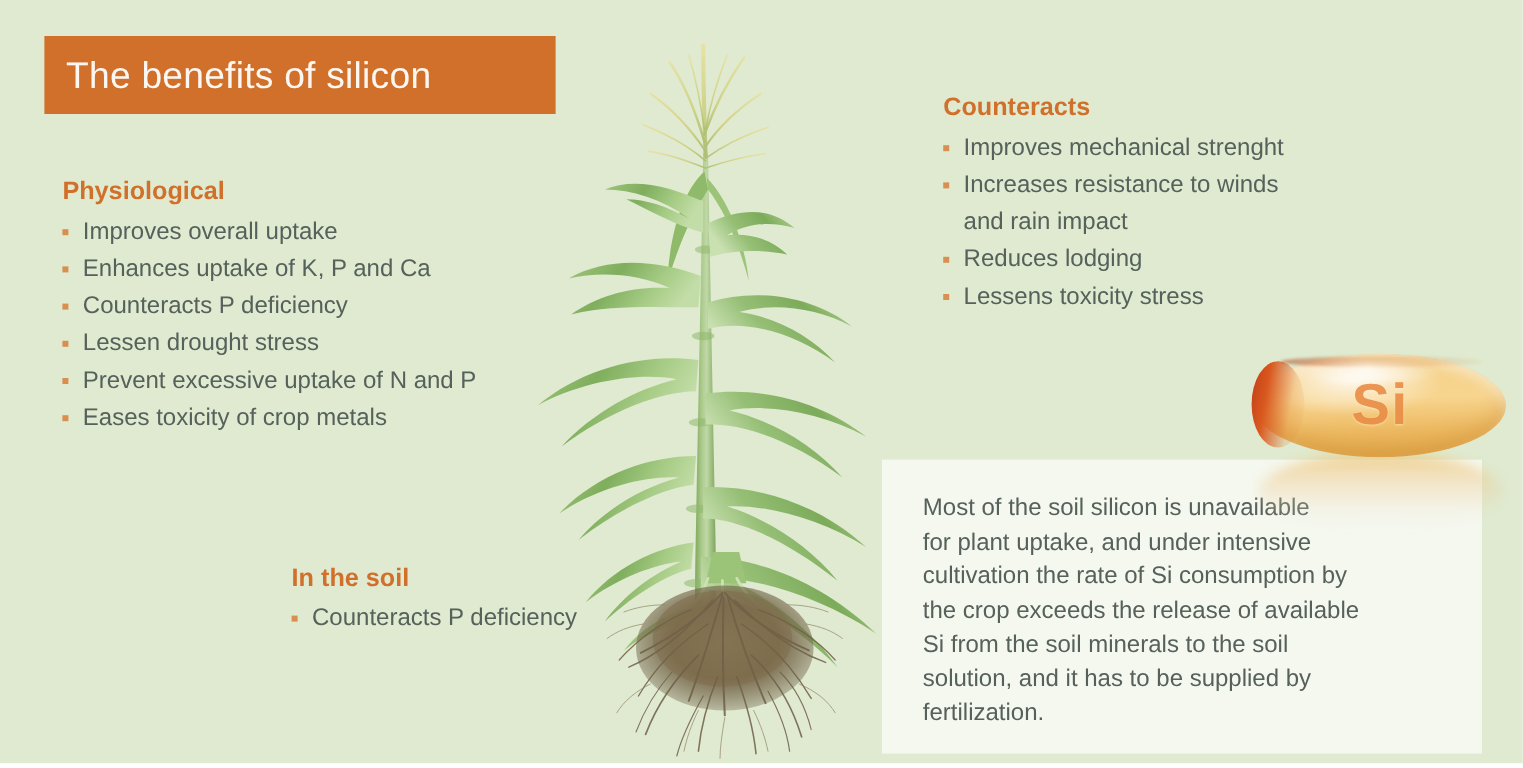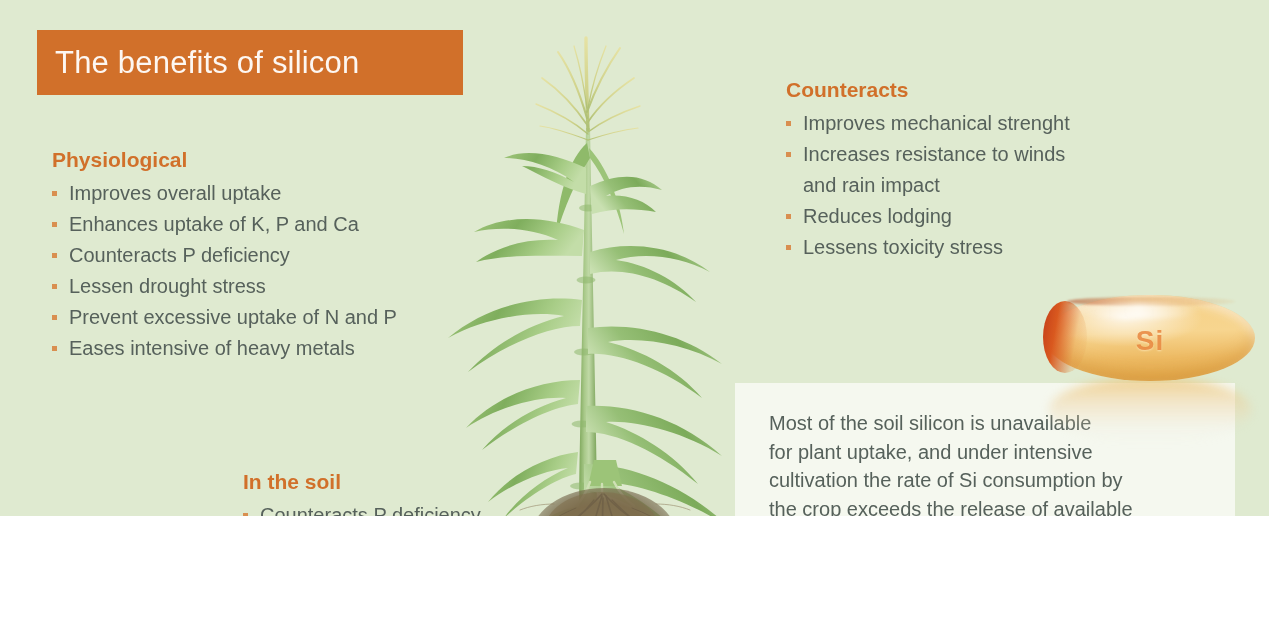--- a/index.html
+++ b/index.html
@@ -8,21 +8,21 @@
   }
   body {
     width: 1269px;
     height: 640px;
     overflow: hidden;
     font-family: "Liberation Sans", sans-serif;
   }
   #infographic {
     position: relative;
     width: 1269px;
-    height: 516px;
+    height: 636px;
     background: #dfead0;
     overflow: hidden;
   }
 
   
   #title-banner {
     position: absolute;
     left: 37px;
     top: 30px;
     width: 426px;
@@ -191,24 +191,24 @@
     top: 18px;
     width: 120px;
     height: 16px;
     border-radius: 50%;
     background: linear-gradient(90deg, rgba(255,255,255,0.0), rgba(255,255,255,0.72), rgba(255,255,255,0.0));
     filter: blur(2.5px);
   }
   #capsule-si-label {
     position: absolute;
     left: 0;
-    top: 40px;
+    top: 25px;
     width: 230px;
     text-align: center;
-    font-size: 28px;
+    font-size: 48px;
     font-weight: bold;
     color: rgba(230,124,50,0.78);
     letter-spacing: 1px;
     text-shadow: 0 1px 2px rgba(255,240,200,0.6);
   }
   #capsule-reflection {
     position: absolute;
     left: 14px;
     top: 92px;
     width: 202px;
@@ -394,21 +394,21 @@
       <li class="bullet-item">
         <span class="bullet-marker"></span>
         <span class="bullet-label">Lessen drought stress</span>
       </li>
       <li class="bullet-item">
         <span class="bullet-marker"></span>
         <span class="bullet-label">Prevent excessive uptake of N and P</span>
       </li>
       <li class="bullet-item">
         <span class="bullet-marker"></span>
-        <span class="bullet-label">Eases intensive of heavy metals</span>
+        <span class="bullet-label">Eases toxicity of crop metals</span>
       </li>
     </ul>
   </div>
 
   <div id="mechanical-section">
     <div class="section-heading">Counteracts</div>
     <ul class="bullet-list">
       <li class="bullet-item">
         <span class="bullet-marker"></span>
         <span class="bullet-label">Improves mechanical strenght</span>

